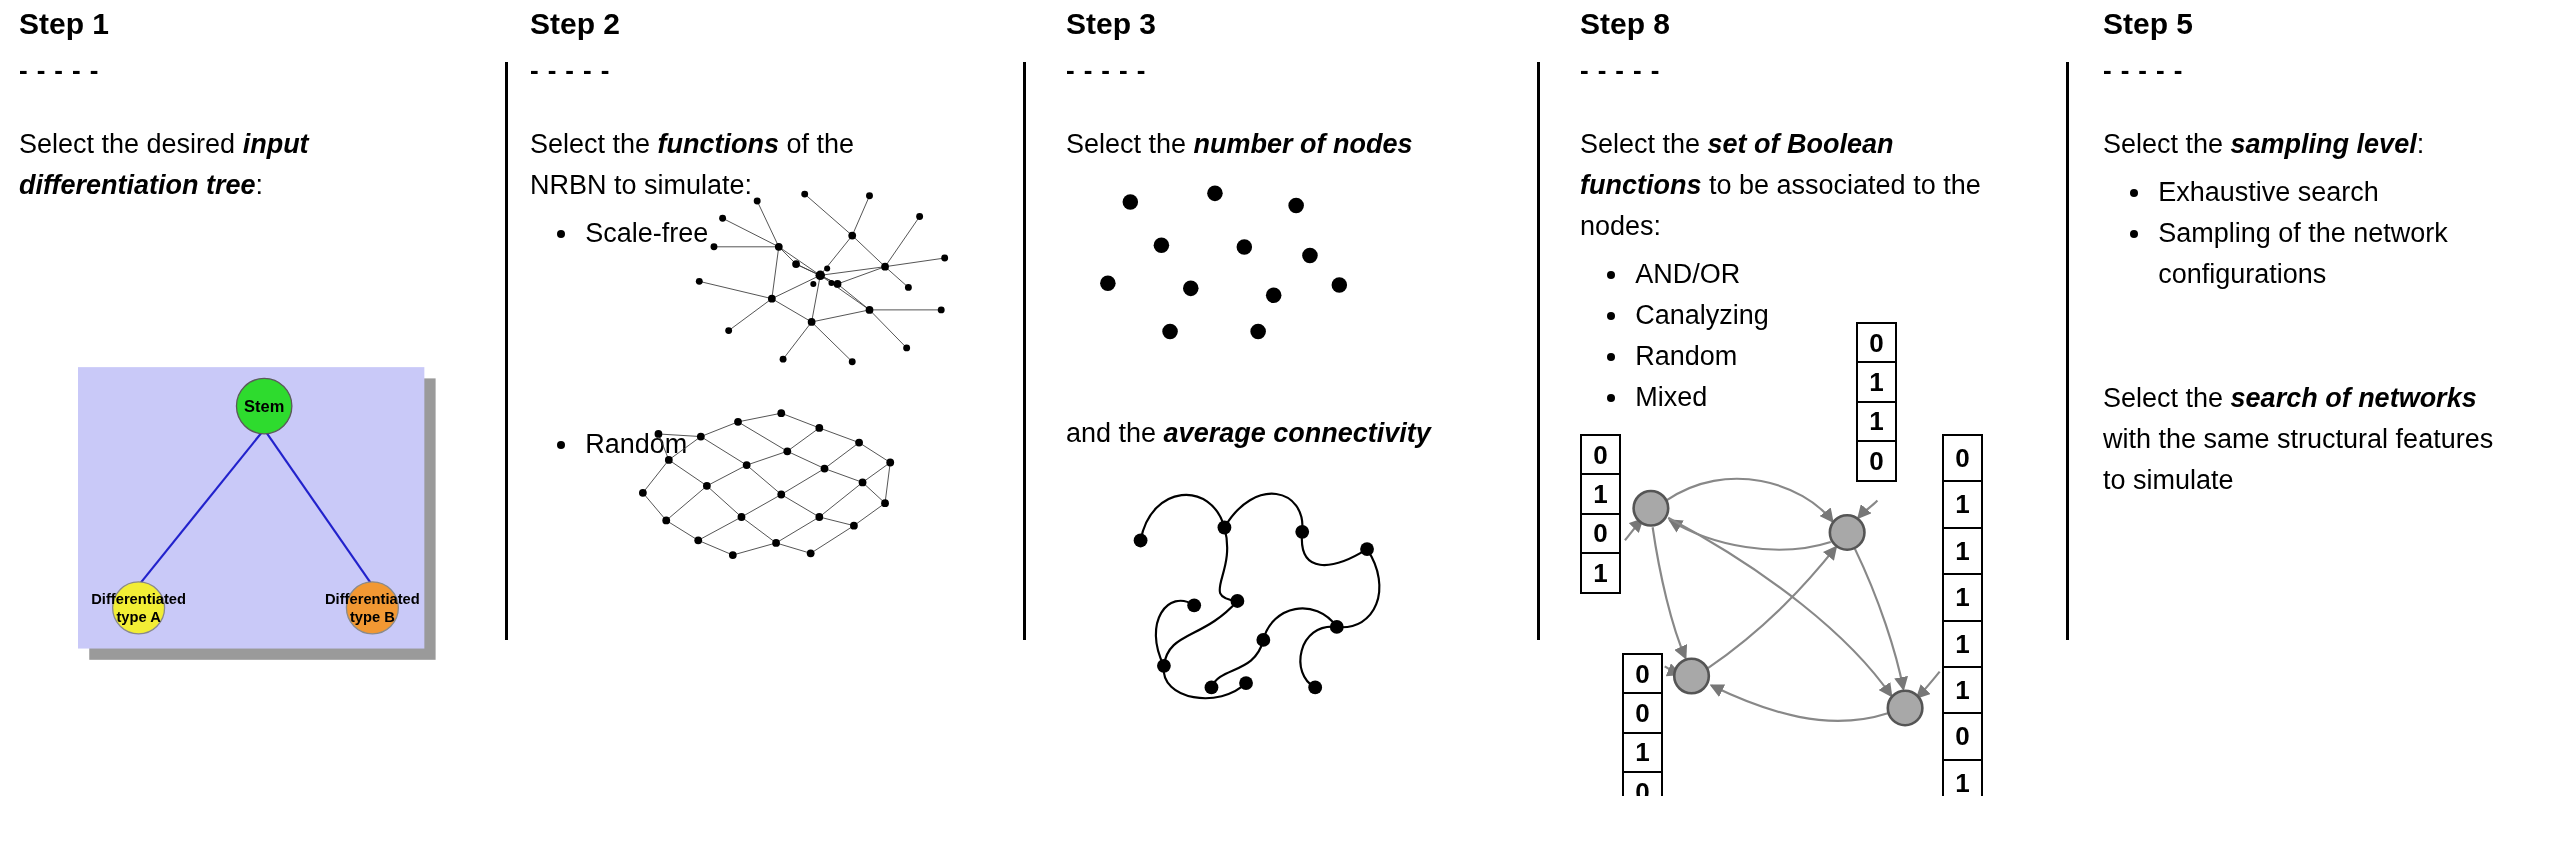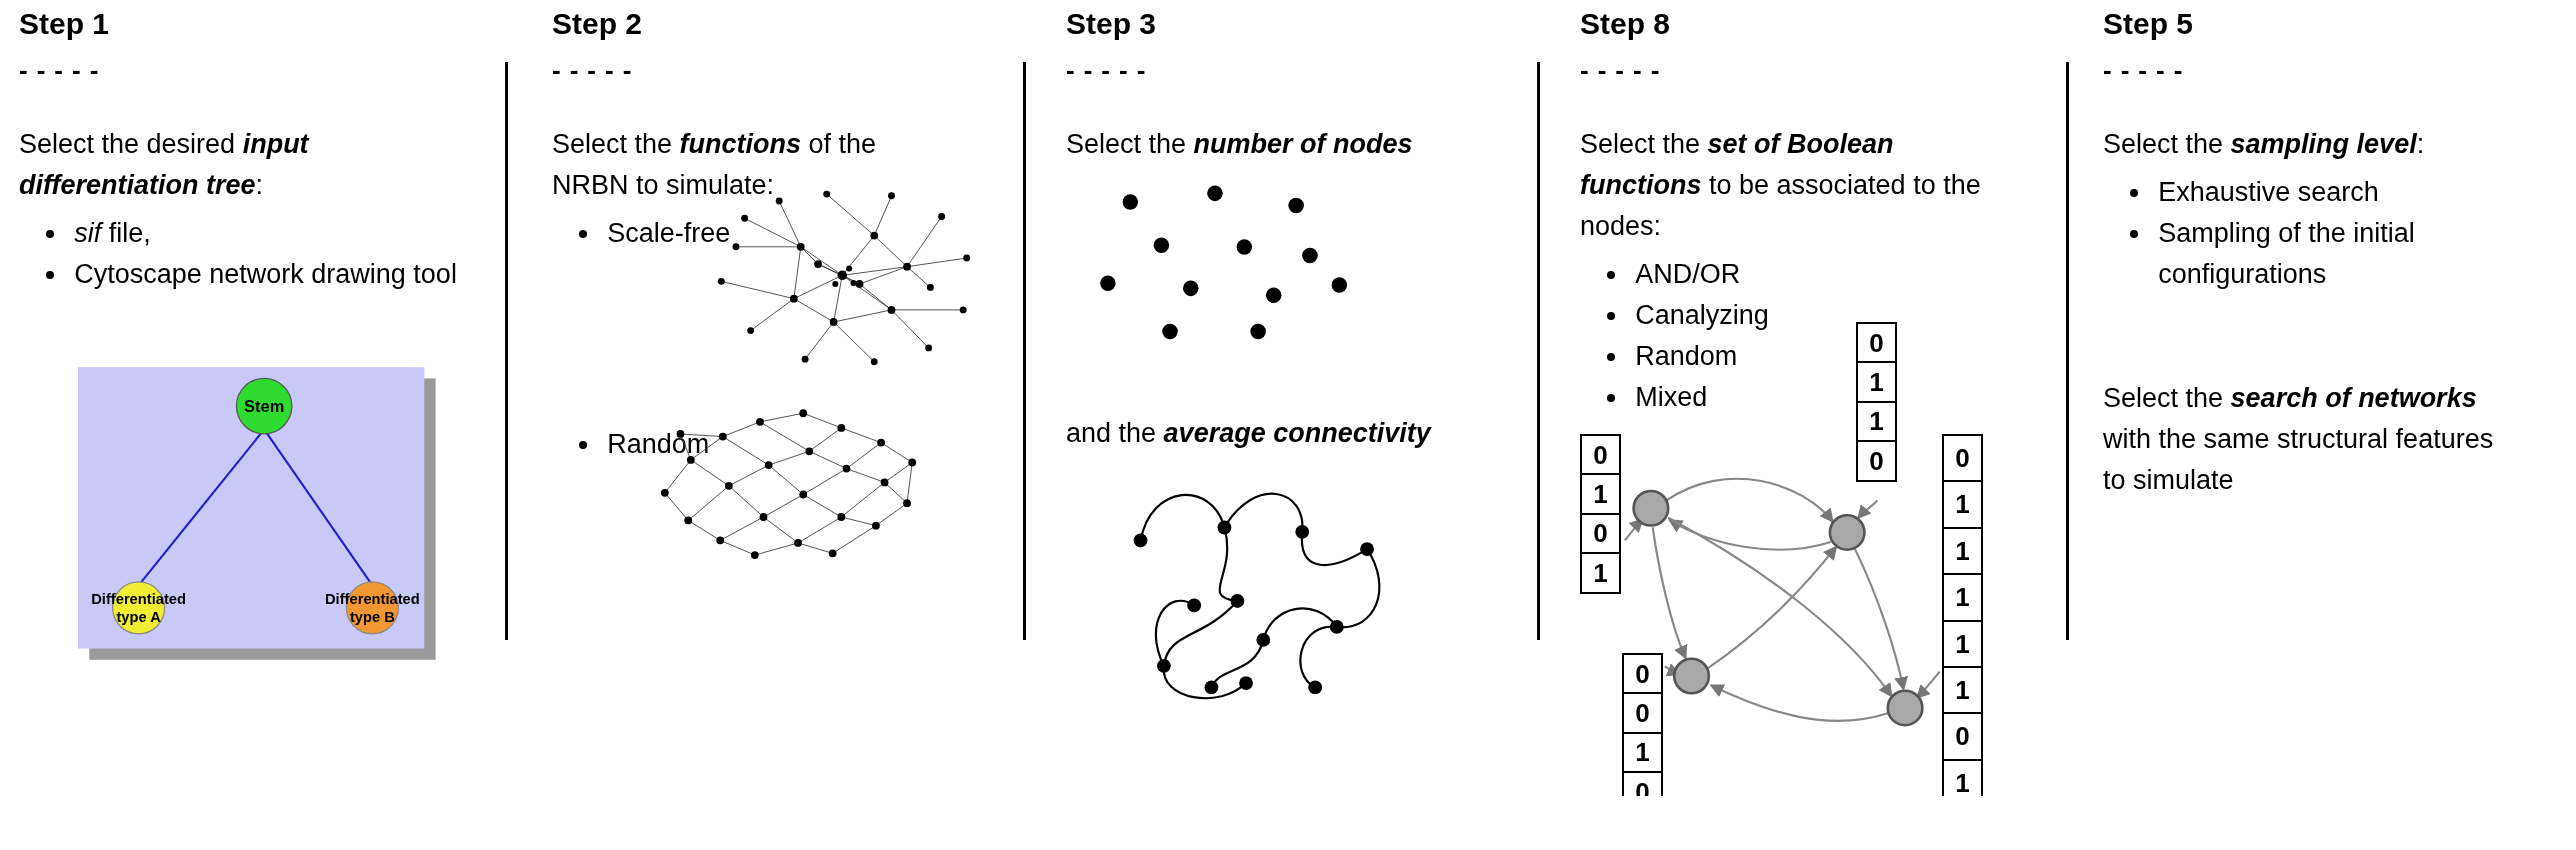--- a/index.html
+++ b/index.html
@@ -26,44 +26,40 @@
 <body>
 
 <div id="canvas">
 
   <div class="col" style="left:19px;width:474px">
     <div class="step-title">Step 1</div>
     <div class="dashes">- - - - -</div>
     <div class="para" style="max-width:474px">
       <span>Select the desired </span><b>input differentiation tree</b><span>:</span>
     </div>
-    <ul class="blist">
-      <li><i>sif</i><span> file,</span></li>
-      <li>Cytoscape network drawing tool</li>
-    </ul>
 
     <svg class="abs" style="left:59px;top:367px" width="368" height="299" viewBox="0 0 425 345">
       <rect x="13" y="13" width="400" height="325" fill="#9a9a9a"></rect>
       <rect x="0" y="0" width="400" height="325" fill="#c9c9f8"></rect>
       <line x1="215" y1="72" x2="70" y2="252" stroke-width="2.5" stroke="#2222cc"></line>
       <line x1="215" y1="72" x2="340" y2="252" stroke-width="2.5" stroke="#2222cc"></line>
       <circle cx="215" cy="45" r="32" stroke="#5a5a5a" stroke-width="1.5" fill="#2edb2e"></circle>
       <text x="215" y="52" text-anchor="middle" font-size="19" font-weight="bold">Stem</text>
       <circle cx="70" cy="278" r="30" stroke="#8a8a8a" stroke-width="1.5" fill="#f2ee35"></circle>
       <text x="70" y="273" text-anchor="middle" font-size="17" font-weight="bold">Differentiated</text>
       <text x="70" y="294" text-anchor="middle" font-size="17" font-weight="bold">type A</text>
       <circle cx="340" cy="278" r="30" stroke="#8a8a8a" stroke-width="1.5" fill="#f29833"></circle>
       <text x="340" y="273" text-anchor="middle" font-size="17" font-weight="bold">Differentiated</text>
       <text x="340" y="294" text-anchor="middle" font-size="17" font-weight="bold">type B</text>
     </svg>
   </div>
 
   <div class="divider" style="left:505px"></div>
 
-  <div class="col" style="left:552px;width:469px">
+  <div class="col" style="left:530px;width:469px">
     <div class="step-title">Step 2</div>
     <div class="dashes">- - - - -</div>
     <div class="para" style="max-width:400px">
       <span>Select the </span><b>functions</b><span> of the NRBN to simulate:</span>
     </div>
     <ul class="blist">
       <li>Scale-free</li>
     </ul>
     <ul class="blist abs" style="left:0;top:417px">
       <li>Random</li>
@@ -283,21 +279,21 @@
   <div class="divider" style="left:2066px"></div>
 
   <div class="col" style="left:2103px;width:472px">
     <div class="step-title">Step 5</div>
     <div class="dashes">- - - - -</div>
     <div class="para">
       <span>Select the </span><b>sampling level</b><span>:</span>
     </div>
     <ul class="blist" style="max-width:450px">
       <li>Exhaustive search</li>
-      <li>Sampling of the initial configurations</li>
+      <li>Sampling of the network configurations</li>
     </ul>
     <div class="para" style="margin-top:83px;max-width:391px">
       <span>Select the </span><b>search of networks</b><span> with the same structural features to simulate</span>
     </div>
   </div>
 
 </div>
 
 
 </body></html>

